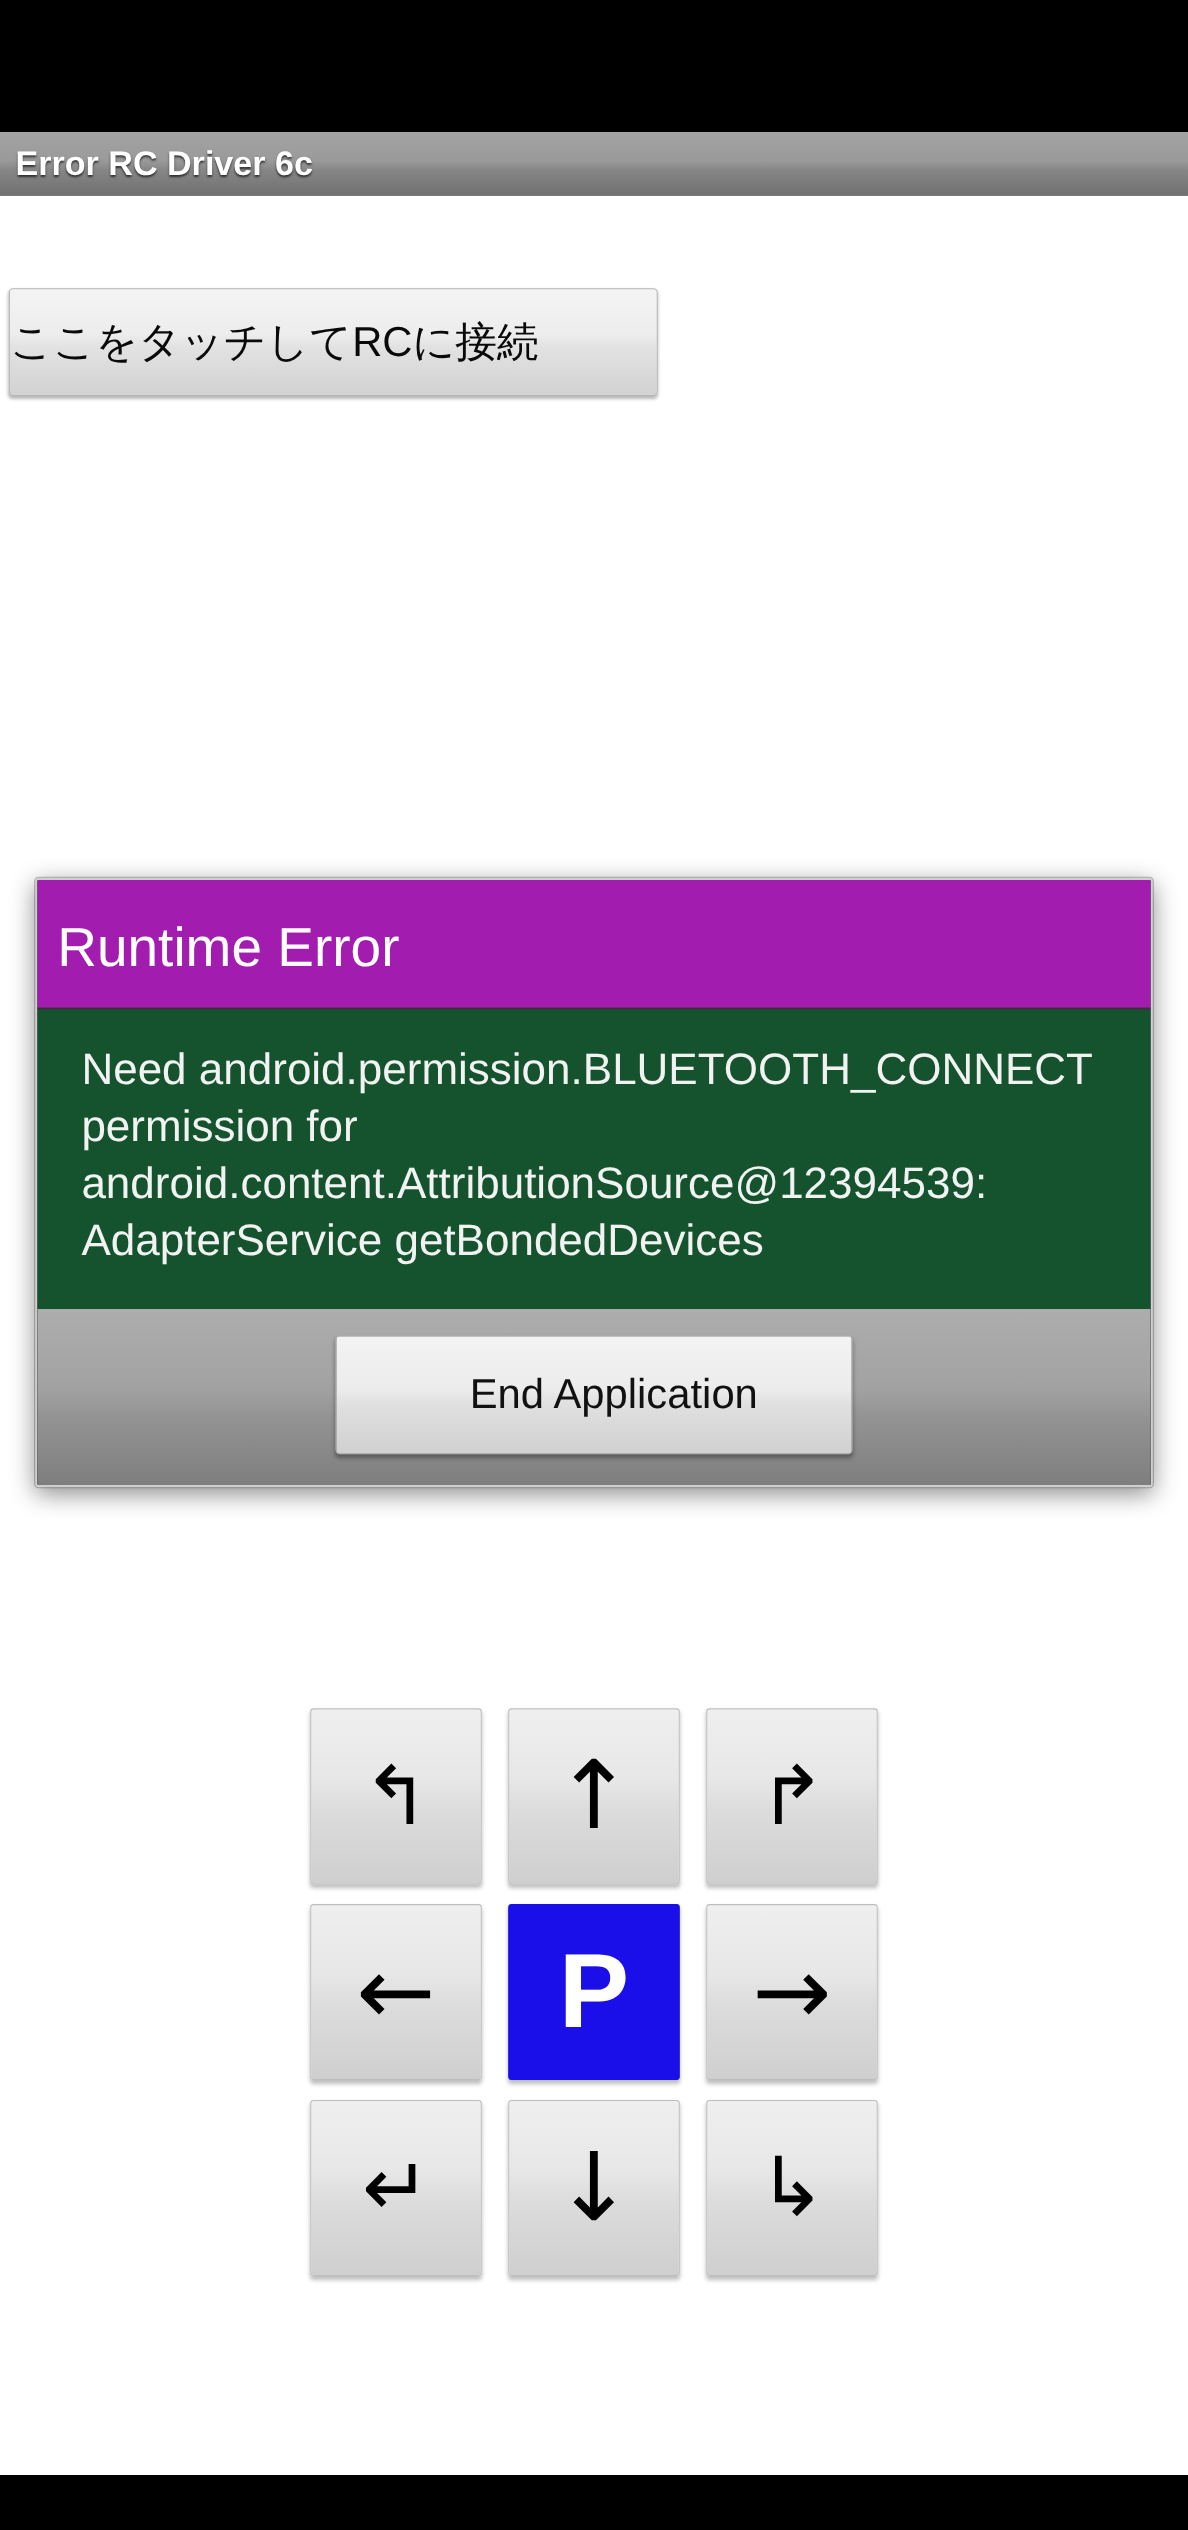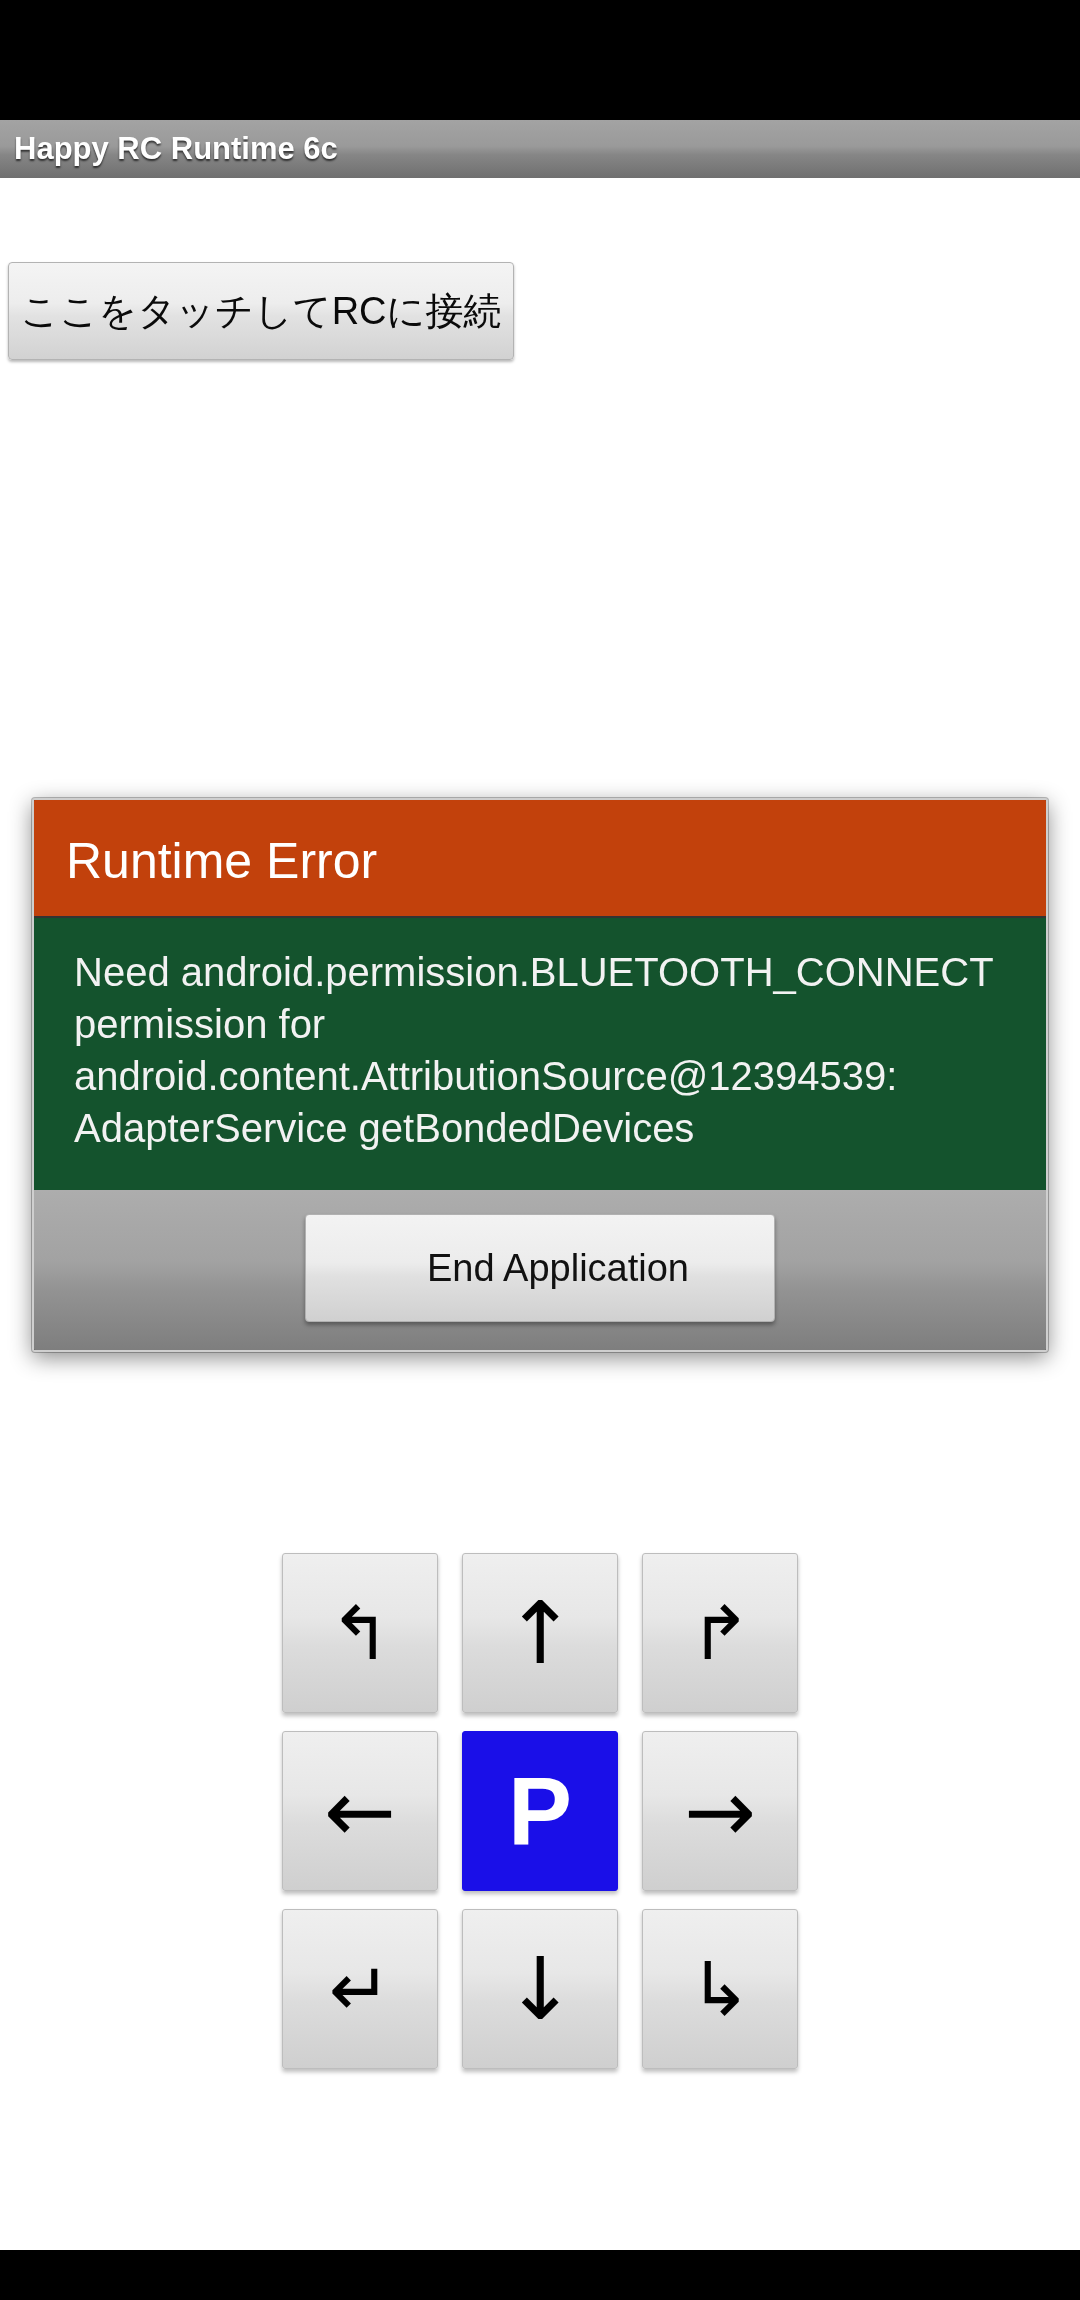--- a/index.html
+++ b/index.html
@@ -78,29 +78,28 @@
     color: #ff0000;
     white-space: nowrap;
     line-height: 1.0;
   }
 
   
   .connect-button {
     position: absolute;
     left: 8px;
     top: 84px;
-    width: 506px;
+    width: 590px;
     height: 98px;
     border: 1px solid #b3b3b3;
     border-radius: 4px;
     background: linear-gradient(to bottom, #f4f4f4 0%, #ededed 42%, #e2e2e2 55%, #d2d2d2 100%);
     box-shadow: 0 2px 3px rgba(0,0,0,0.28);
     display: flex;
     align-items: center;
-    justify-content: center;
     box-sizing: border-box;
     cursor: pointer;
   }
   .connect-button-label {
     font-size: 38px;
     color: #0a0a0a;
     white-space: nowrap;
   }
 
   
@@ -110,22 +109,22 @@
     top: 620px;
     width: 1016px;
     border: 2px solid #cfcfcf;
     border-radius: 3px;
     box-shadow: 0 6px 22px rgba(0,0,0,0.45), 0 0 0 1px rgba(0,0,0,0.25);
     background: #1b1b1b;
     overflow: hidden;
     box-sizing: border-box;
   }
   .dialog-title-area {
-    background: #c2410c;
-    padding: 36px 0 30px 32px;
+    background: #a21caf;
+    padding: 36px 0 30px 18px;
     border-bottom: 2px solid #333333;
   }
   .dialog-title {
     font-size: 50px;
     color: #ffffff;
     line-height: 1.0;
     white-space: nowrap;
   }
   .dialog-body {
     background: #14532d;
@@ -224,21 +223,21 @@
   }
 </style>
 </head>
 <body>
 
 <div id="screen">
 
   <div class="status-strip"></div>
 
   <div class="title-bar">
-    <div class="title-bar-text">Happy RC Runtime 6c</div>
+    <div class="title-bar-text">Error RC Driver 6c</div>
   </div>
 
   <div class="app-canvas">
 
 
     <div class="connect-button">
       <span class="connect-button-label">ここをタッチしてRCに接続</span>
     </div>
 
     <div class="dialog">

